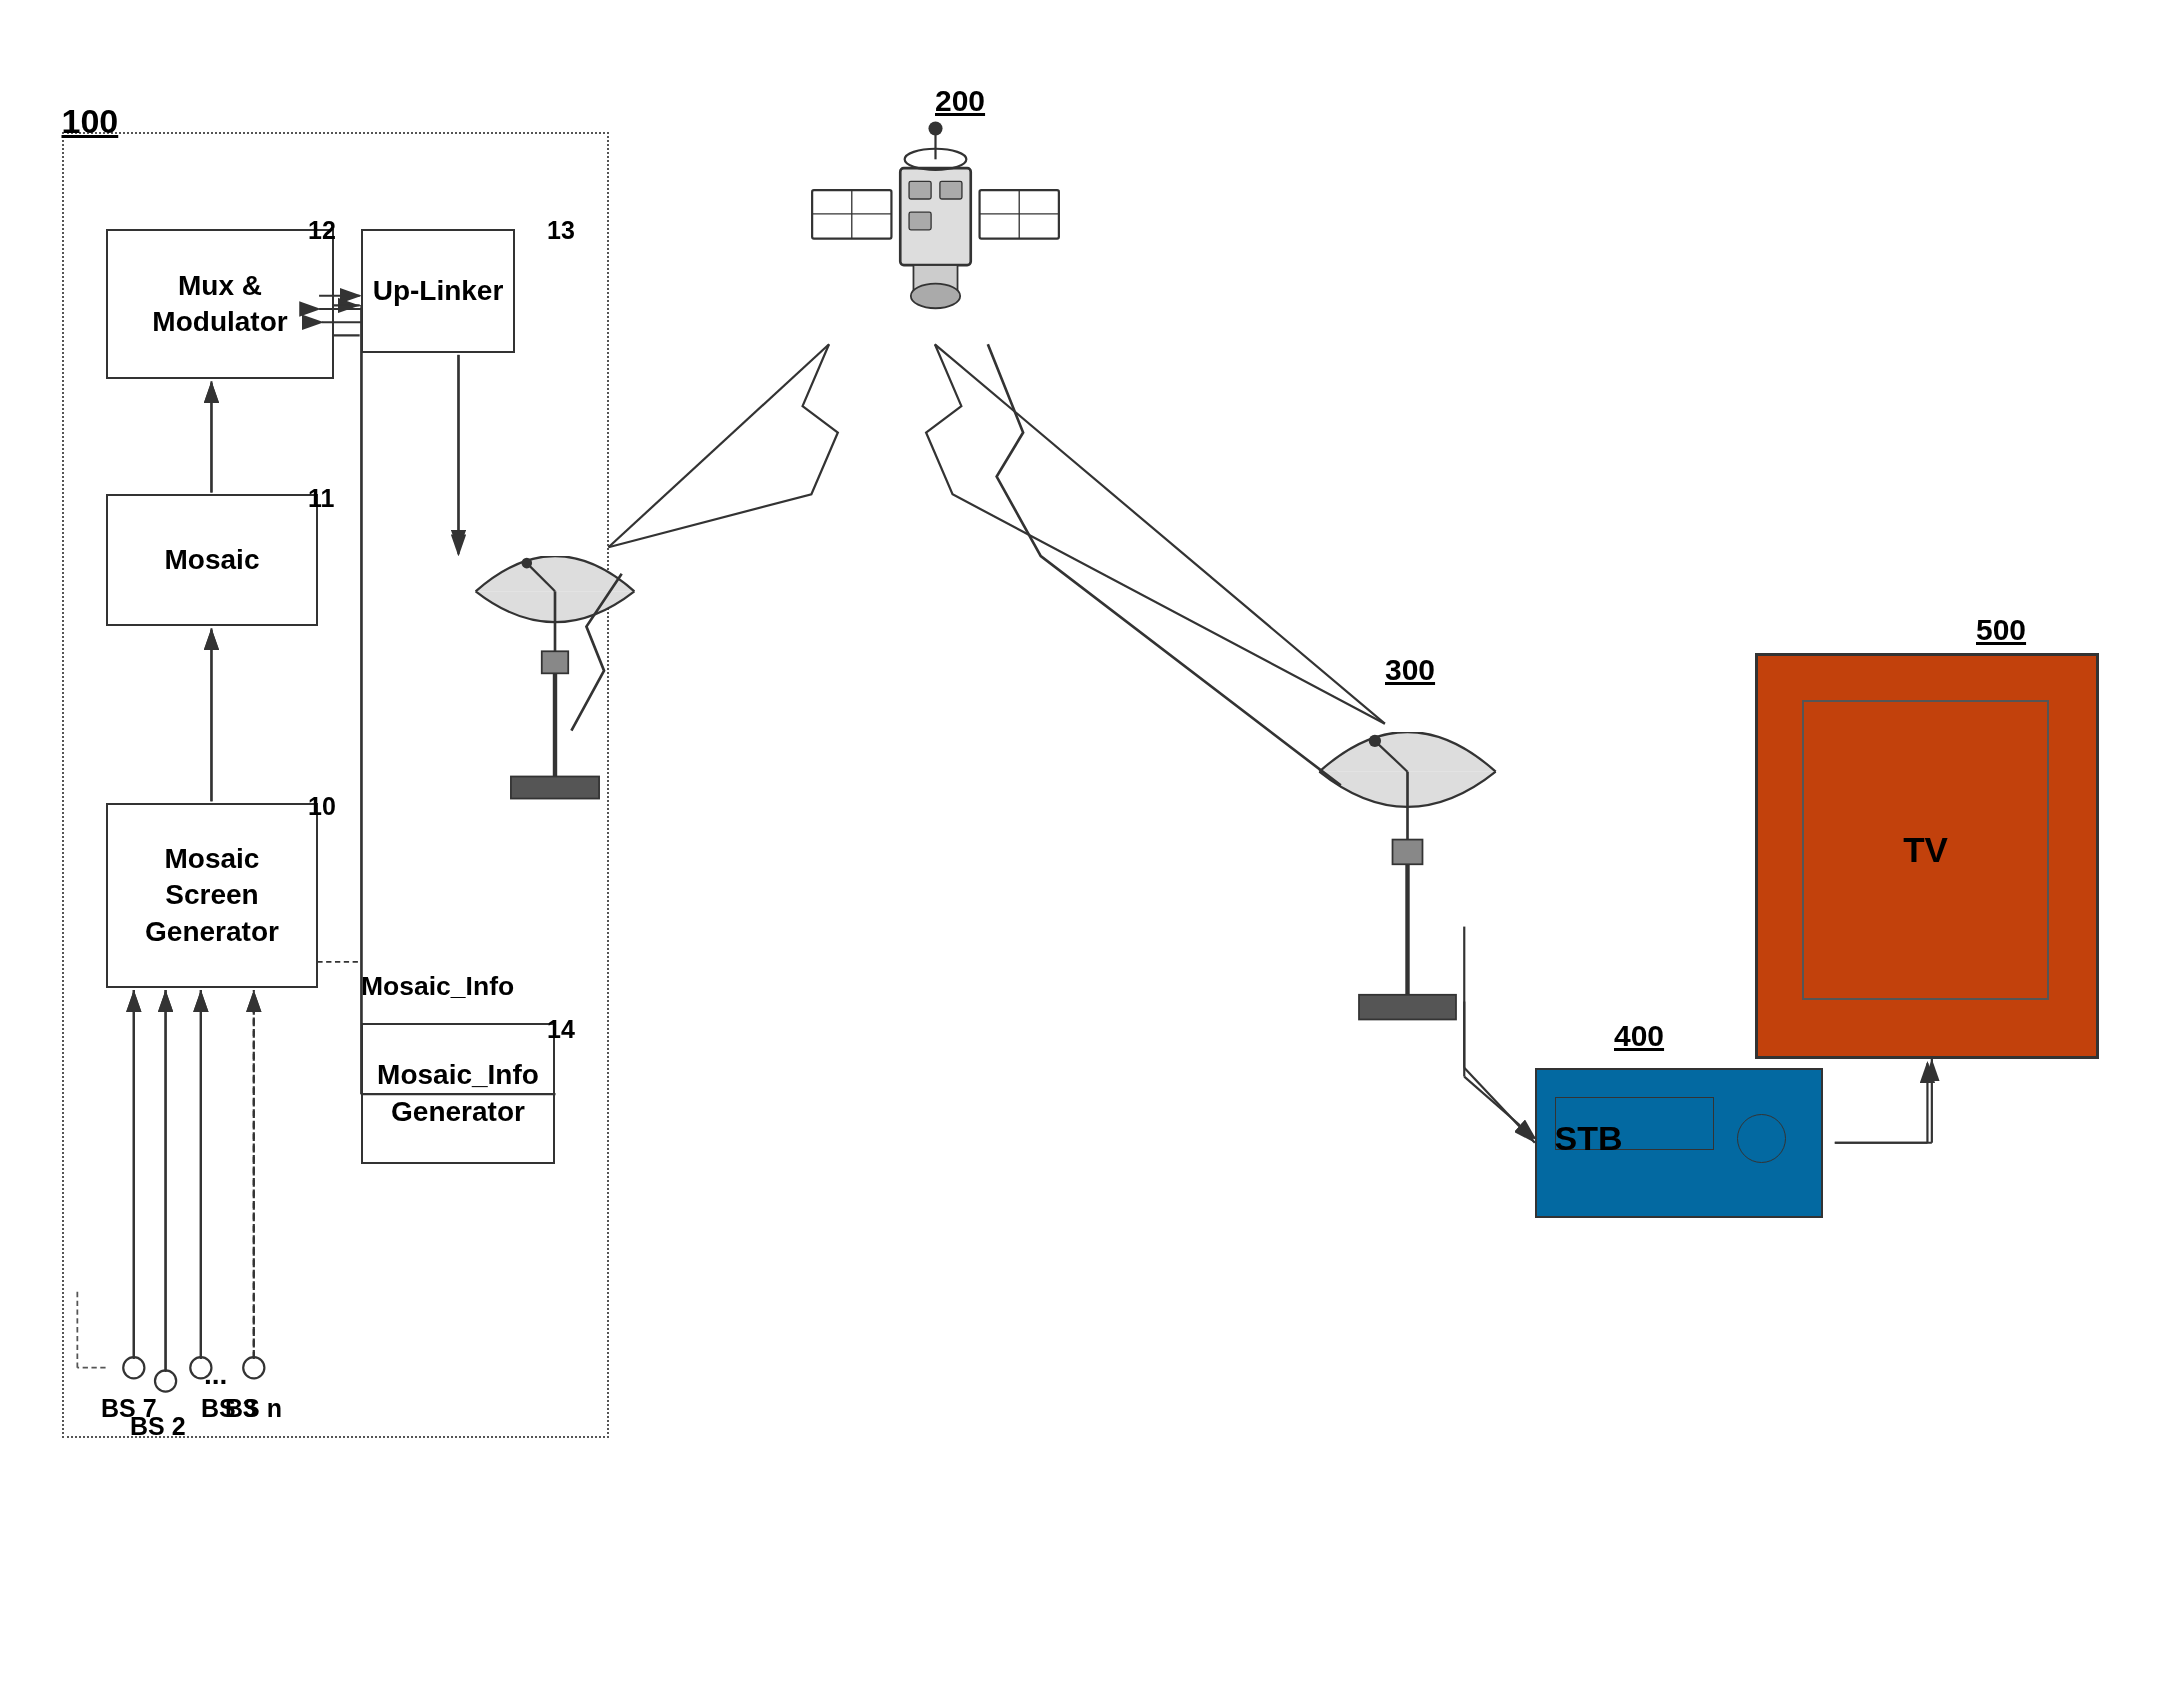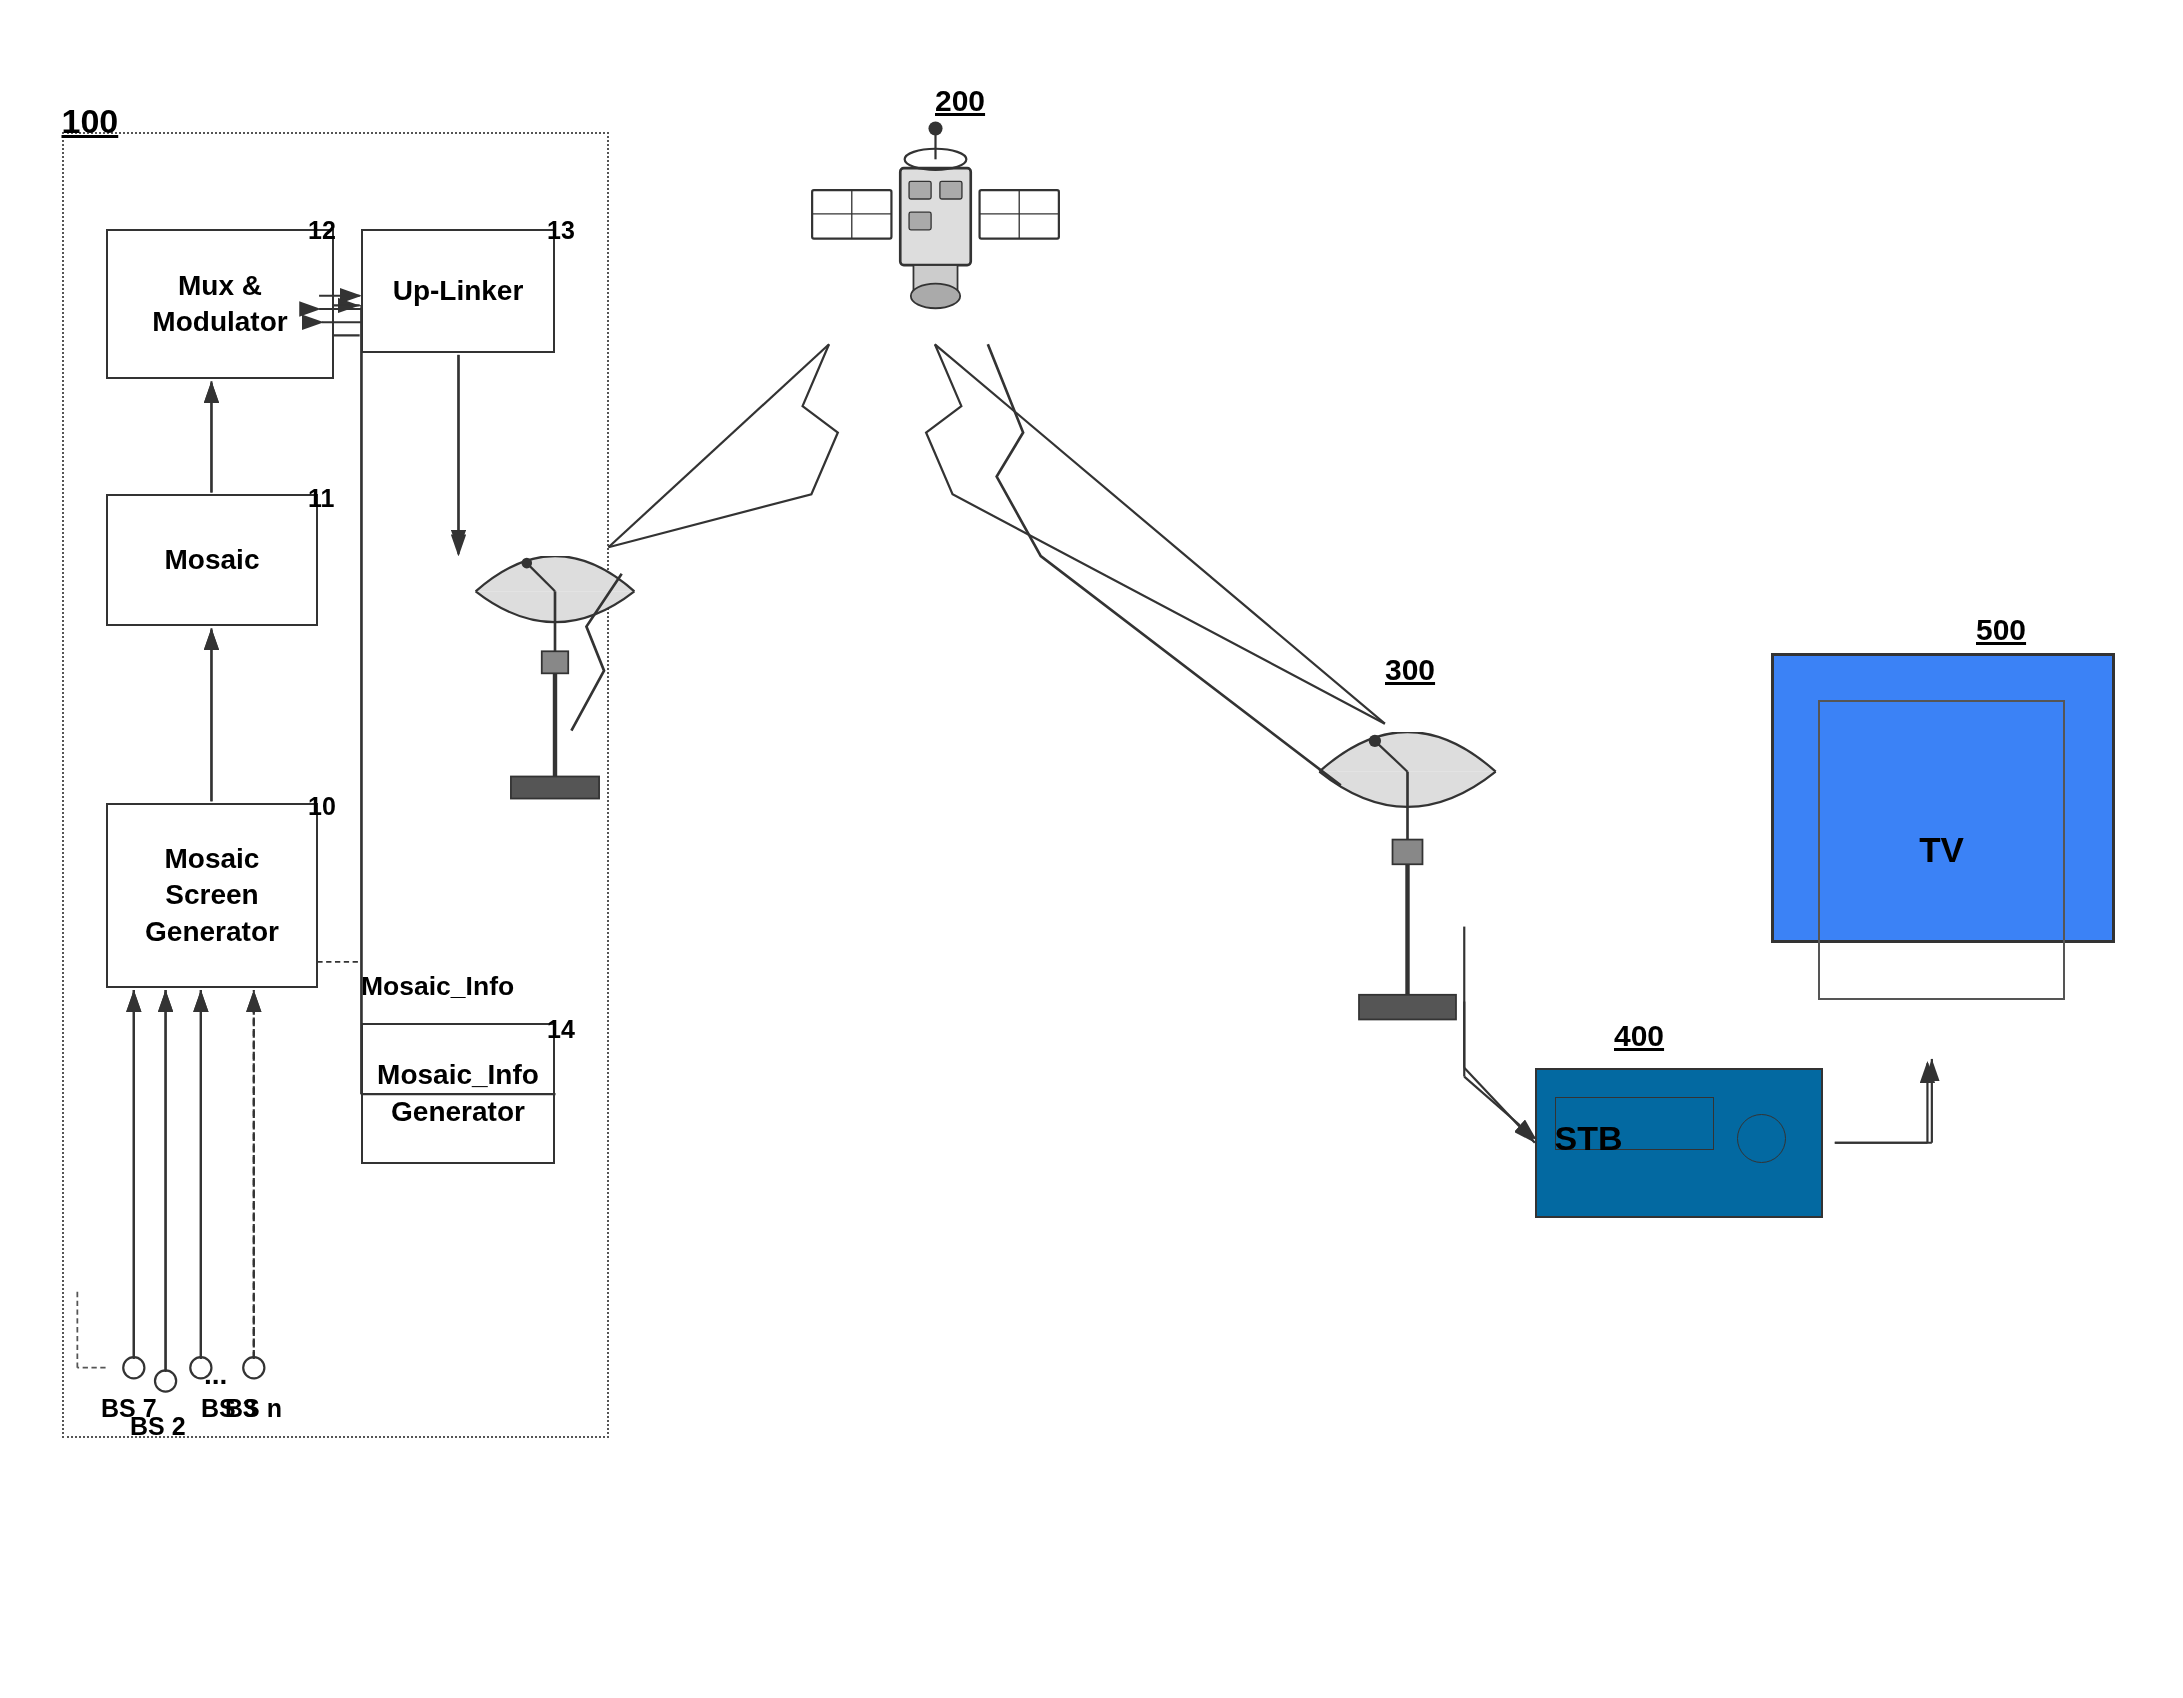--- a/index.html
+++ b/index.html
@@ -58,21 +58,21 @@
       left: 71px;
       top: 176px;
       width: 228px;
       height: 150px;
     }
 
     
     .box-uplinker {
       left: 326px;
       top: 176px;
-      width: 194px;
+      width: 154px;
       height: 124px;
     }
 
     
     .box-encoder {
       left: 71px;
       top: 441px;
       width: 212px;
       height: 132px;
     }
@@ -120,24 +120,23 @@
       border: 2.6px solid #333;
       background: #0369a1;
     }
 
     
     .box-tv {
       position: absolute;
       left: 1720px;
       top: 600px;
       width: 344px;
-      height: 290px;
+      height: 406px;
       border: 3.5px solid #333;
-      background: #3b82f6;
-      margin-left: 16px;
+      background: #c2410c;
     }
 
     .tv-screen {
       position: absolute;
       left: 44px;
       top: 44px;
       width: 247px;
       height: 300px;
       border: 2.6px solid #555;
       display: flex;

